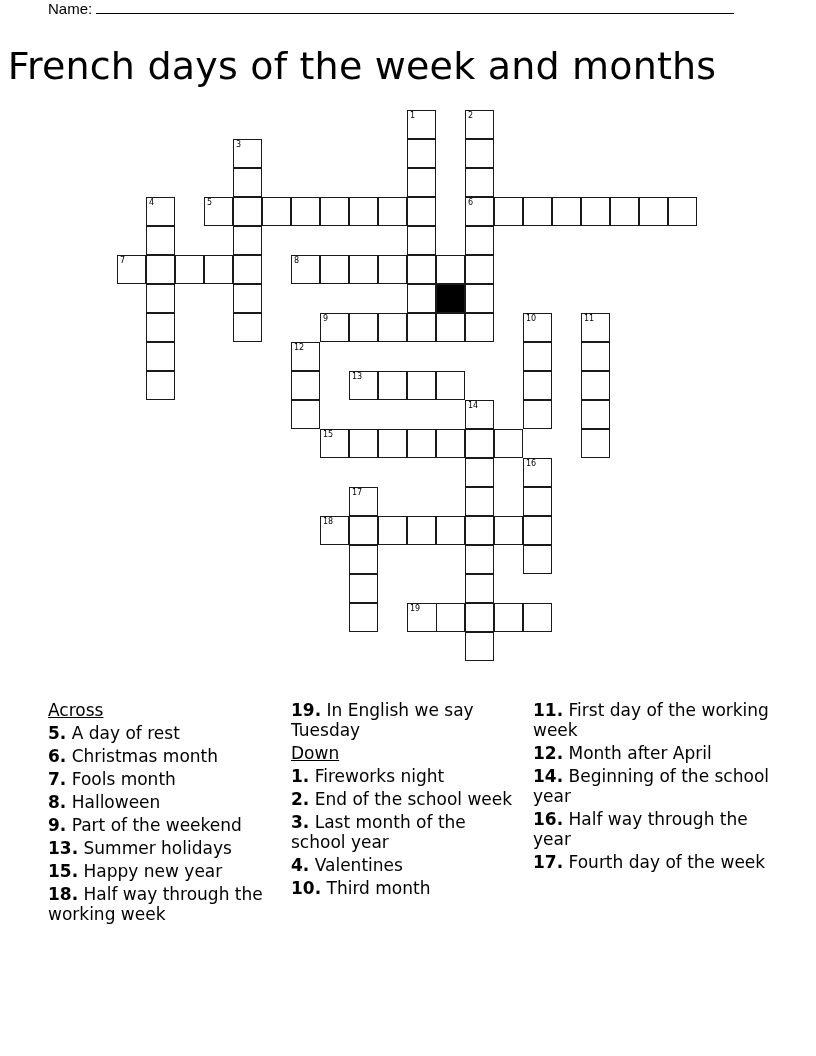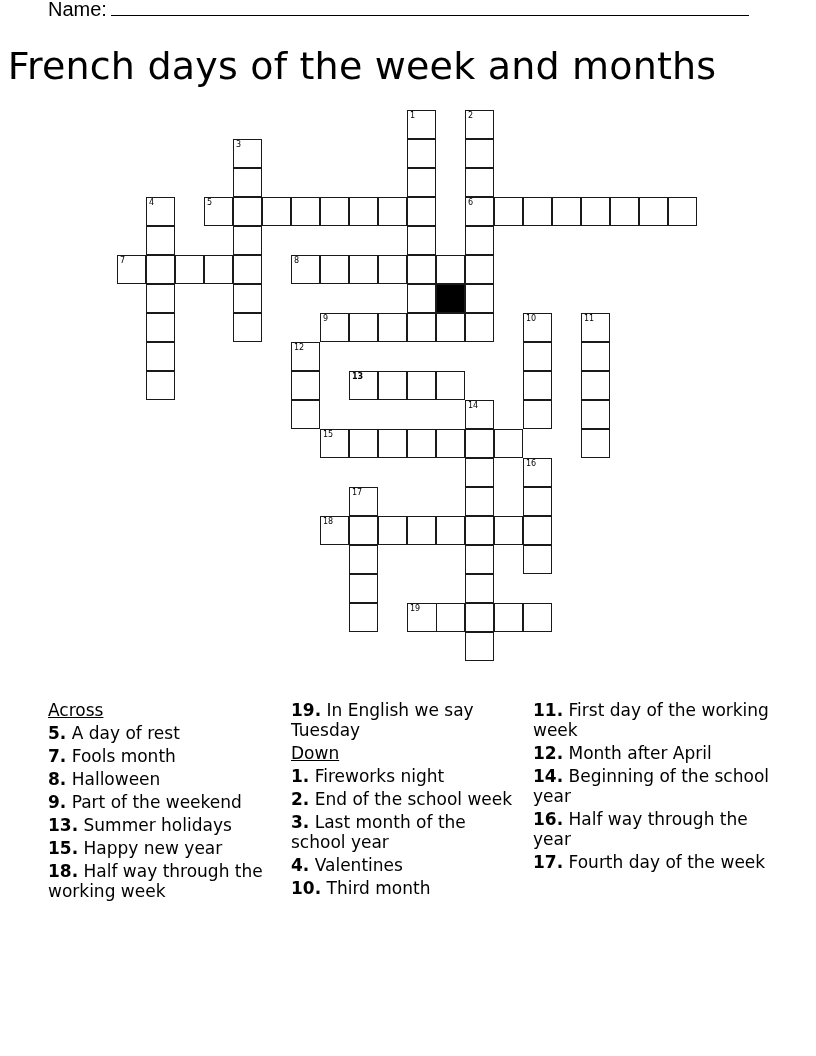--- a/index.html
+++ b/index.html
@@ -1,17 +1,17 @@
 <!DOCTYPE html>
 <html><head>
   <meta charset="utf-8">
   <style>
     html, body { margin: 0; padding: 0; background: #ffffff; }
     body { width: 816px; height: 1056px; position: relative; overflow: hidden; font-family: "DejaVu Sans", sans-serif; color: #000; }
-    .name-line { position: absolute; left: 48px; top: -1px; font-family: "Liberation Sans", sans-serif; font-size: 20px; line-height: 20px; white-space: nowrap; }
+    .name-line { position: absolute; left: 48px; top: -1px; font-family: "Liberation Sans", sans-serif; font-size: 15px; line-height: 20px; white-space: nowrap; }
     .name-line .blank { display: inline-block; width: 638px; border-bottom: 1px solid #000; height: 14px; vertical-align: baseline; margin-left: 4px; }
     .title { position: absolute; left: 0; width: 724px; top: 40px; text-align: center; font-family: "DejaVu Sans", sans-serif; font-size: 38px; line-height: 52px; letter-spacing: 0.2px; }
     .grid { position: absolute; left: 117px; top: 110px; width: 600px; height: 560px; }
     .cell { position: absolute; width: 29px; height: 29px; box-sizing: border-box; border: 1.5px solid #1a1a1a; background: #fff; }
     .cell.black { background: #000; }
     .cell .num { position: absolute; left: 2px; top: 0px; font-family: "DejaVu Sans", sans-serif; font-size: 8px; line-height: 10px; }
     .clues { position: absolute; top: 700px; font-family: "DejaVu Sans", sans-serif; font-size: 17px; line-height: 20px; }
     .col1 { left: 48px; width: 230px; }
     .col2 { left: 291px; width: 230px; }
     .col3 { left: 533px; width: 240px; }
@@ -113,21 +113,21 @@
     </div>
     <div class="cell" style="left: 464px; top: 232px;"></div>
     <div class="cell" style="left: 464px; top: 261px;"></div>
     <div class="cell" style="left: 464px; top: 290px;"></div>
     <div class="cell" style="left: 464px; top: 319px;"></div>
     <div class="cell" style="left: 174px; top: 232px;">
       <span class="num">12</span>
     </div>
     <div class="cell" style="left: 174px; top: 261px;"></div>
     <div class="cell" style="left: 174px; top: 290px;"></div>
-    <div class="cell" style="left: 232px; top: 261px; font-weight: bold;">
+    <div class="cell" style="left: 232px; top: 261px;">
       <span class="num">13</span>
     </div>
     <div class="cell" style="left: 261px; top: 261px;"></div>
     <div class="cell" style="left: 290px; top: 261px;"></div>
     <div class="cell" style="left: 319px; top: 261px;"></div>
     <div class="cell" style="left: 348px; top: 290px;">
       <span class="num">14</span>
     </div>
     <div class="cell" style="left: 348px; top: 319px;"></div>
     <div class="cell" style="left: 348px; top: 348px;"></div>
@@ -170,20 +170,21 @@
     </div>
     <div class="cell" style="left: 319px; top: 493px;"></div>
     <div class="cell" style="left: 377px; top: 493px;"></div>
     <div class="cell" style="left: 406px; top: 493px;"></div>
     <div class="cell black" style="left: 319px; top: 174px;"></div>
   </div>
 
 <div class="clues col1">
   <div class="clue-head">Across</div>
   <div class="clue"><b>5.</b> <span>A day of rest</span></div>
+  <div class="clue"><b>6.</b> <span>Christmas month</span></div>
   <div class="clue"><b>7.</b> <span>Fools month</span></div>
   <div class="clue"><b>8.</b> <span>Halloween</span></div>
   <div class="clue"><b>9.</b> <span>Part of the weekend</span></div>
   <div class="clue"><b>13.</b> <span>Summer holidays</span></div>
   <div class="clue"><b>15.</b> <span>Happy new year</span></div>
   <div class="clue"><b>18.</b> <span>Half way through the working week</span></div>
 </div>
 
 <div class="clues col2">
   <div class="clue"><b>19.</b> <span>In English we say Tuesday</span></div>

